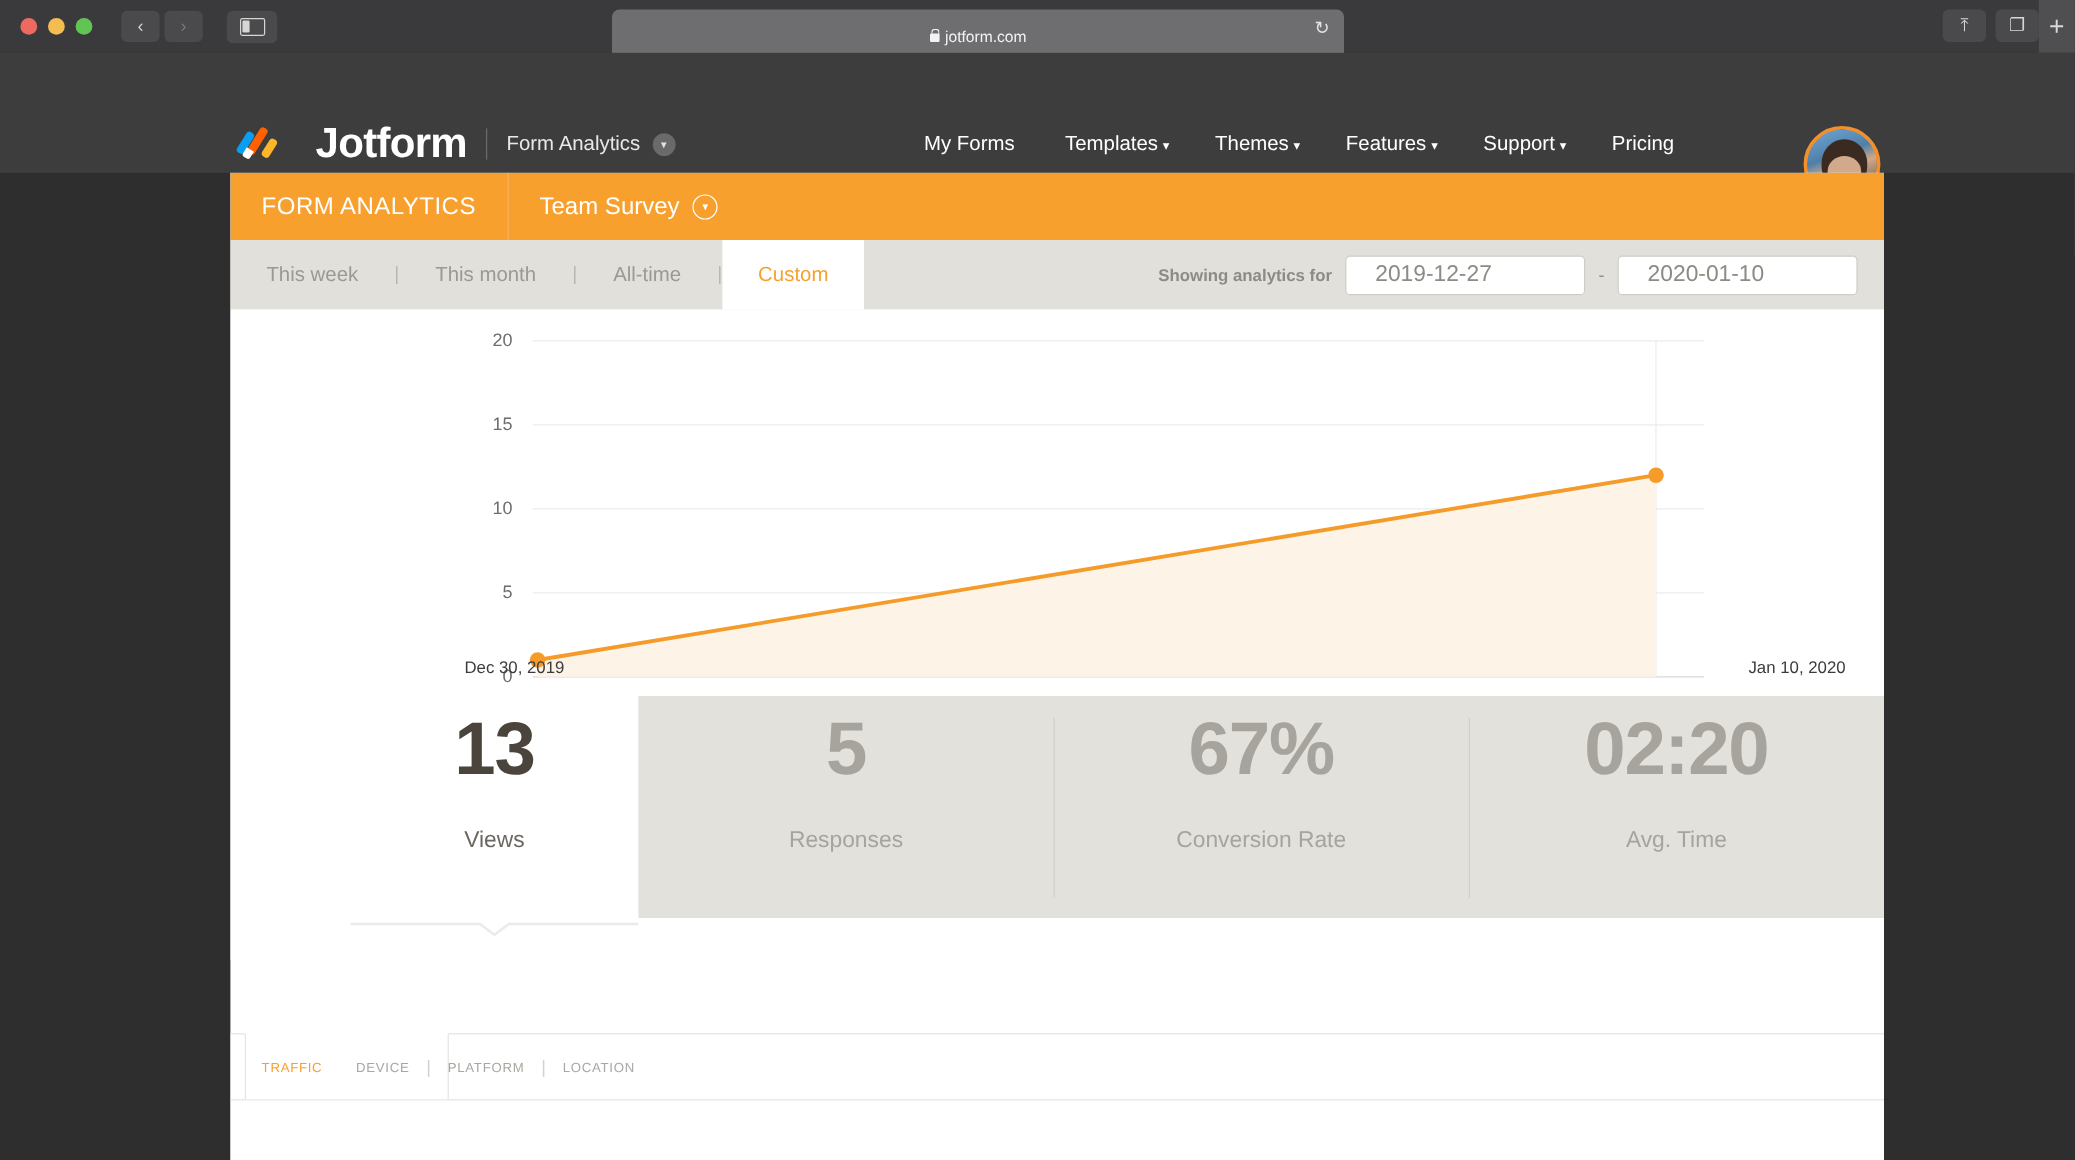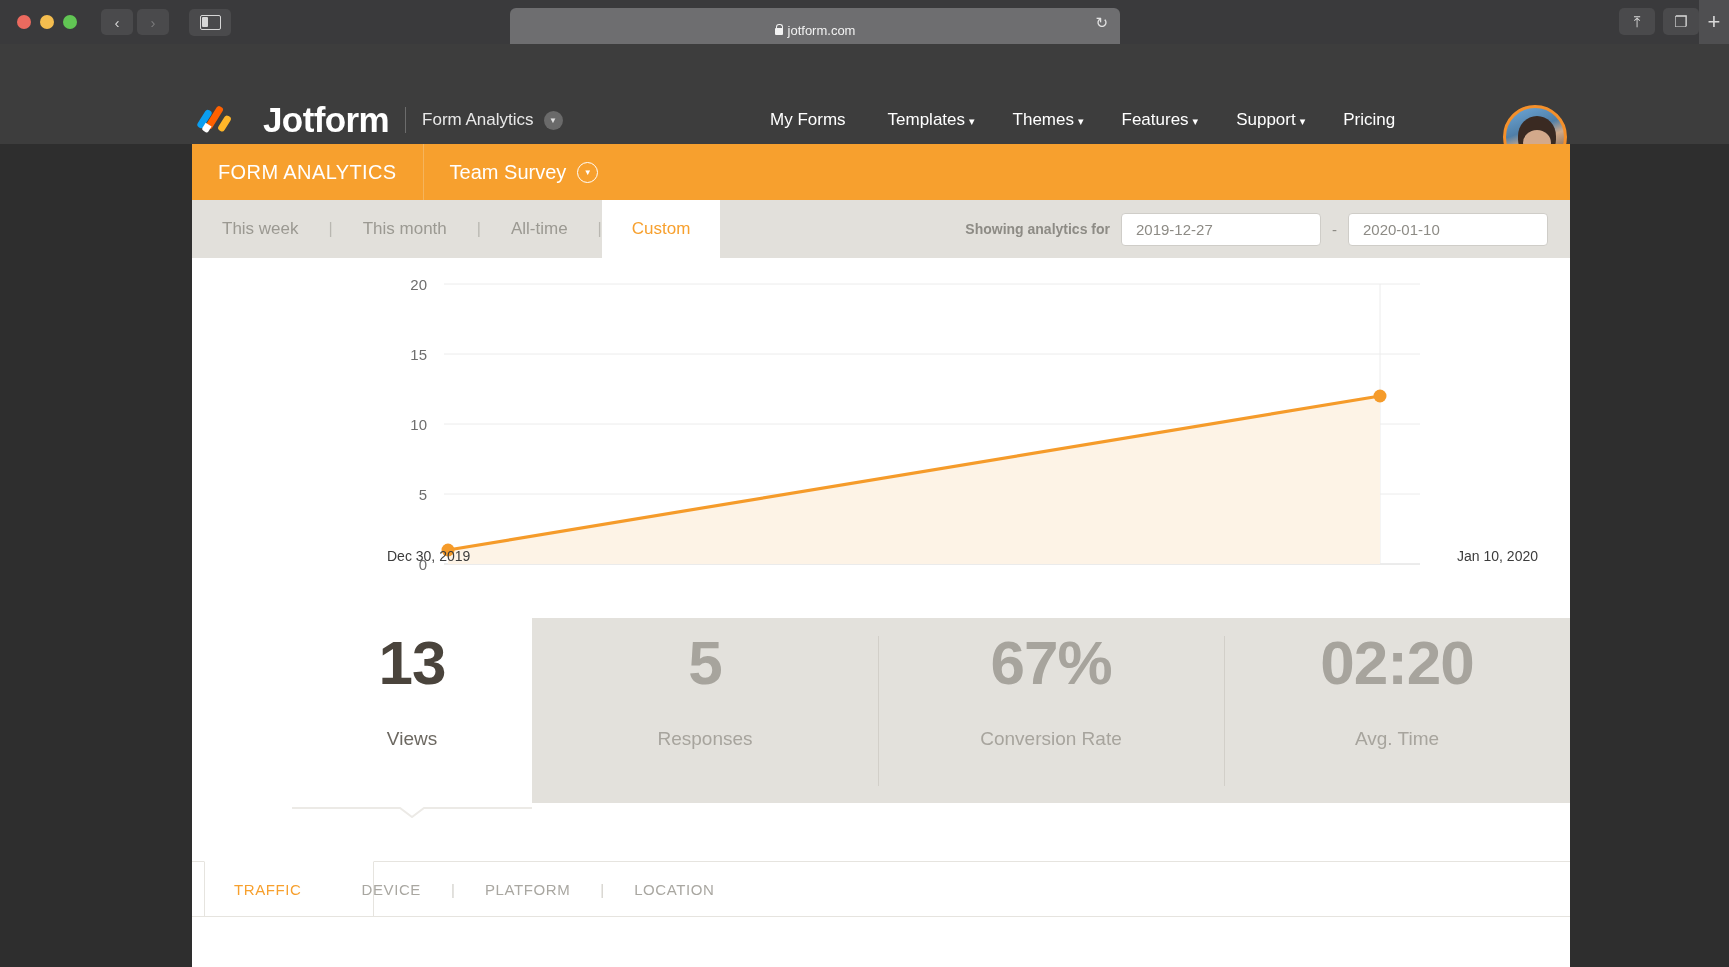--- a/index.html
+++ b/index.html
@@ -168,27 +168,27 @@
   }
   .range-div { display: flex; align-items: center; color: #b9b7b1; }
   .showing-wrap {
     position: absolute; right: 22px; top: 0; height: 100%;
     display: flex; align-items: center; gap: 11px;
   }
   .showing-label { color: #8d8b85; font-size: 14px; font-weight: 700; }
   .date-input {
     width: 200px; height: 33px;
     background: #fff; border: 1px solid #cfcdc8; border-radius: 4px;
-    display: flex; align-items: center; padding-left: 14px;
-    color: #8d8b85; font-size: 15px;
+    display: flex; align-items: center; padding-left: 24px;
+    color: #8d8b85; font-size: 19px;
   }
   .date-dash { color: #8d8b85; font-size: 15px; }
 
   
-  .chart-area { position: relative; height: 360px; background: #fff; }
+  .chart-area { position: relative; height: 322px; background: #fff; }
   .chart-svg { position: absolute; left: 0; top: 0; }
   .y-label {
     position: absolute; right: 0; transform: translateY(-50%);
     color: #6e6e6e; font-size: 15px; text-align: right;
     width: 40px;
   }
   .y-axis-labels { position: absolute; left: 195px; top: 0; width: 40px; height: 100%; }
   .x-label {
     position: absolute; color: #3c3c3c; font-size: 14px; top: 290px;
   }
@@ -236,21 +236,21 @@
     border-left: 1px solid #e6e4df;
     border-right: 1px solid #e6e4df;
     border-top: 1px solid #fff;
   }
   .bt-list {
     position: absolute; left: 0; top: 0;
     display: flex; align-items: center; height: 55px;
     padding-left: 12px;
   }
   .bt-item {
-    padding: 0 30px; font-size: 15px; color: #a9a7a1; letter-spacing: 0.6px;
+    padding: 0 14px; font-size: 11px; color: #a9a7a1; letter-spacing: 0.6px;
   }
   .bt-item.active { color: #f7a02e; }
   .bt-sep { color: #d3d1cb; font-size: 15px; }
   .bt-strip {
     position: absolute; left: 0; top: 54px; width: 100%; height: 1px;
     background: #e6e4df;
   }
 </style>
 </head>
 <body>

